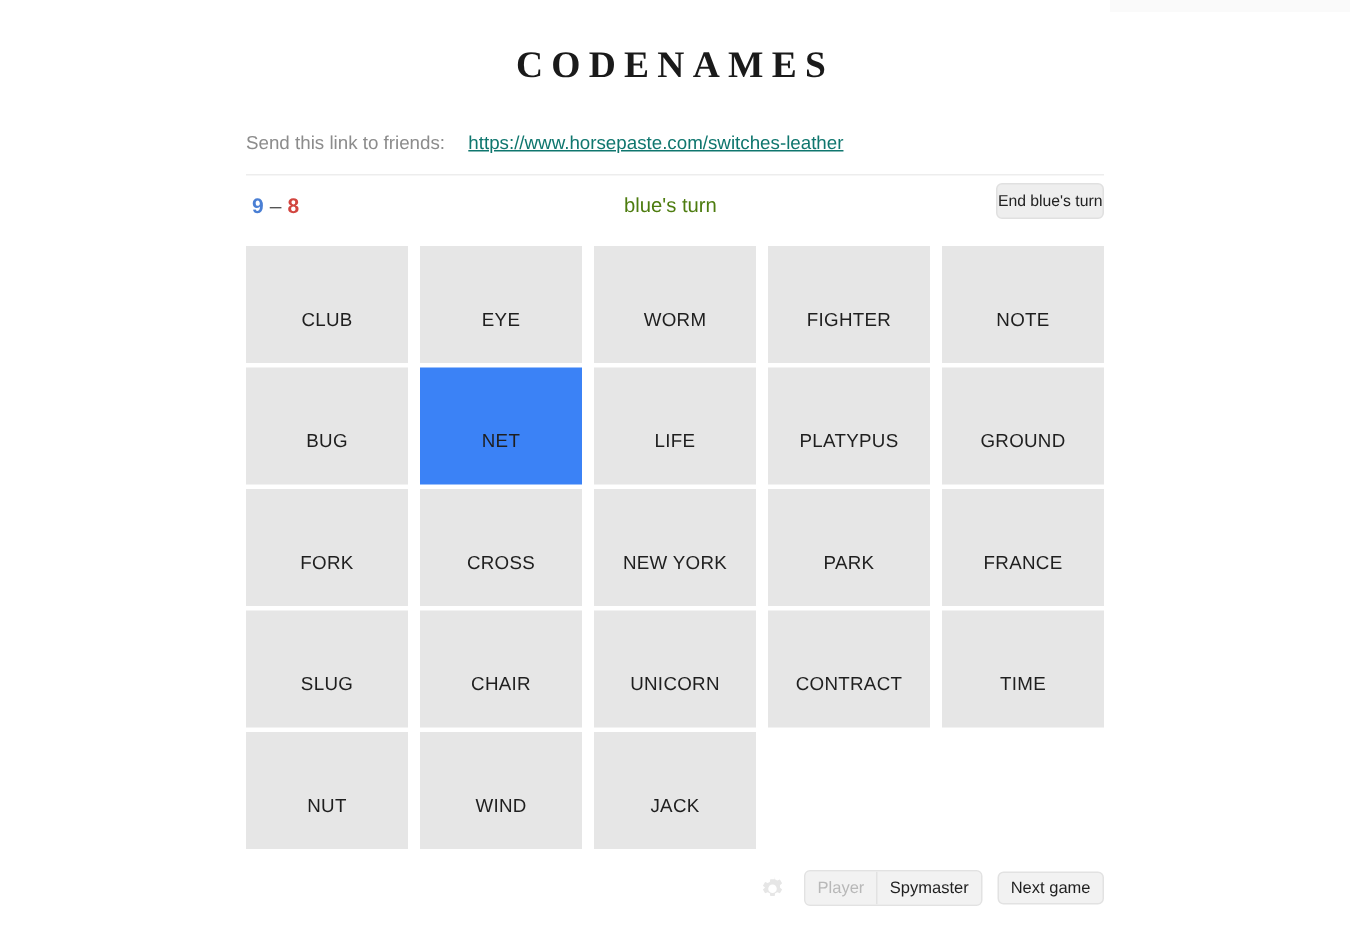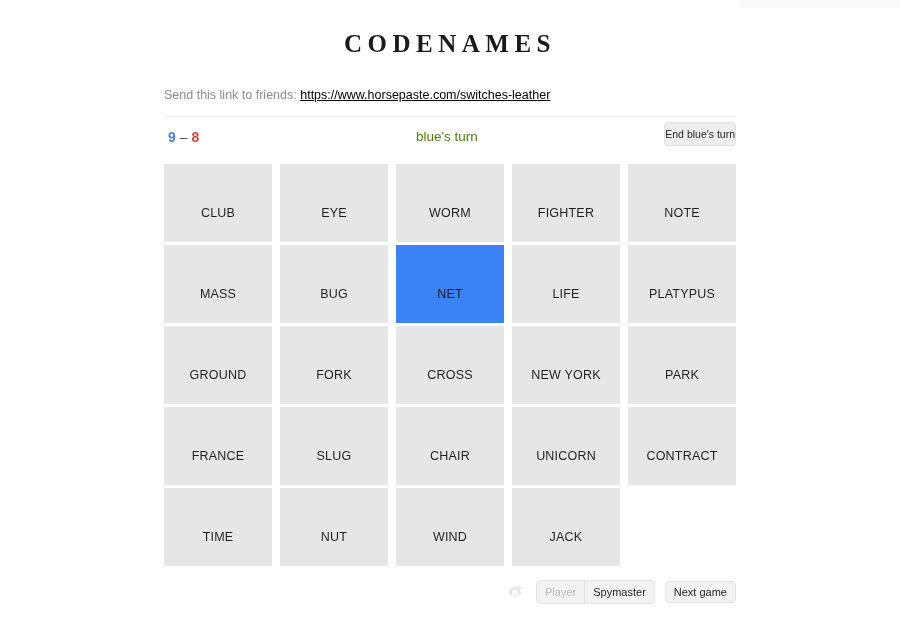--- a/index.html
+++ b/index.html
@@ -55,22 +55,23 @@
     width: 572px;
   }
 
   .link-row {
     font-size: 12.5px;
     color: #8c8c8c;
     line-height: 18px;
     white-space: nowrap;
   }
   .link-row a {
-    color: #000000;
+    color: #0f766e;
     text-decoration: underline;
+    margin-left: 12px;
   }
 
   .divider {
     margin-top: 12px;
     border-top: 1px solid #ededed;
     width: 572px;
   }
 
   .status-row {
     position: relative;
@@ -235,23 +236,20 @@
       <div class="card" style="background: rgb(230, 230, 230);">
         <span class="card-label">WORM</span>
       </div>
       <div class="card" style="background: rgb(230, 230, 230);">
         <span class="card-label">FIGHTER</span>
       </div>
       <div class="card" style="background: rgb(230, 230, 230);">
         <span class="card-label">NOTE</span>
       </div>
       <div class="card" style="background: rgb(230, 230, 230);">
-        <span class="card-label">MASS</span>
-      </div>
-      <div class="card" style="background: rgb(230, 230, 230);">
         <span class="card-label">BUG</span>
       </div>
       <div class="card" style="background: #3b82f6;">
         <span class="card-label">NET</span>
       </div>
       <div class="card" style="background: rgb(230, 230, 230);">
         <span class="card-label">LIFE</span>
       </div>
       <div class="card" style="background: rgb(230, 230, 230);">
         <span class="card-label">PLATYPUS</span>

